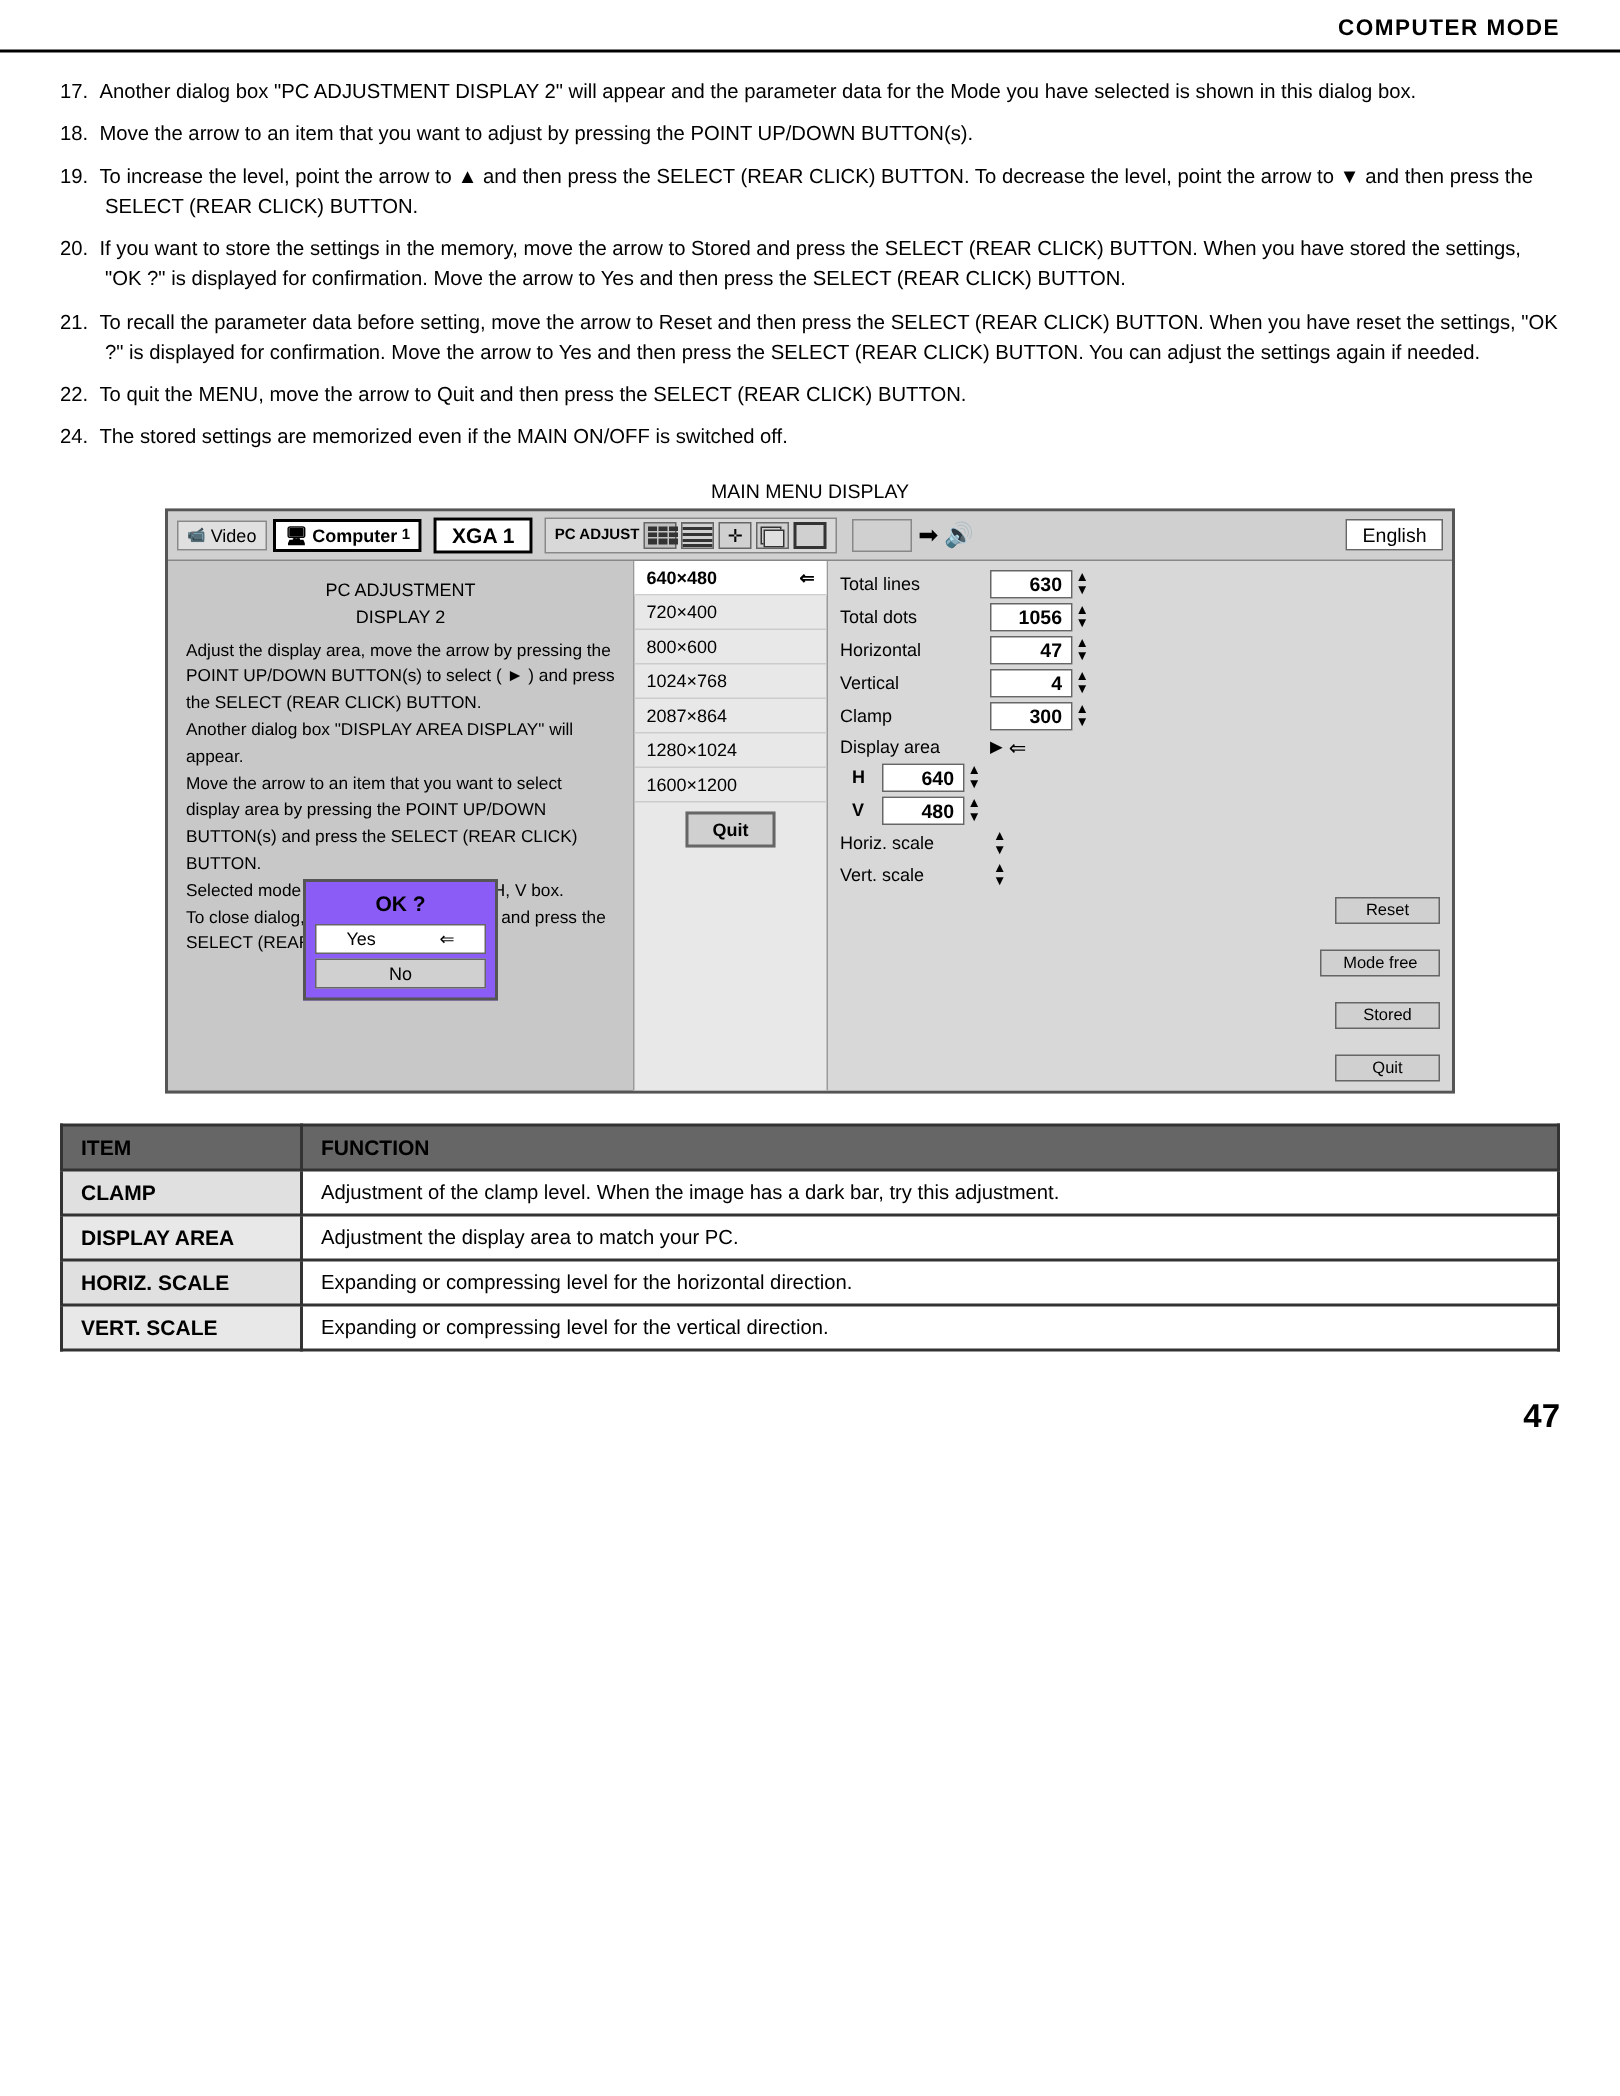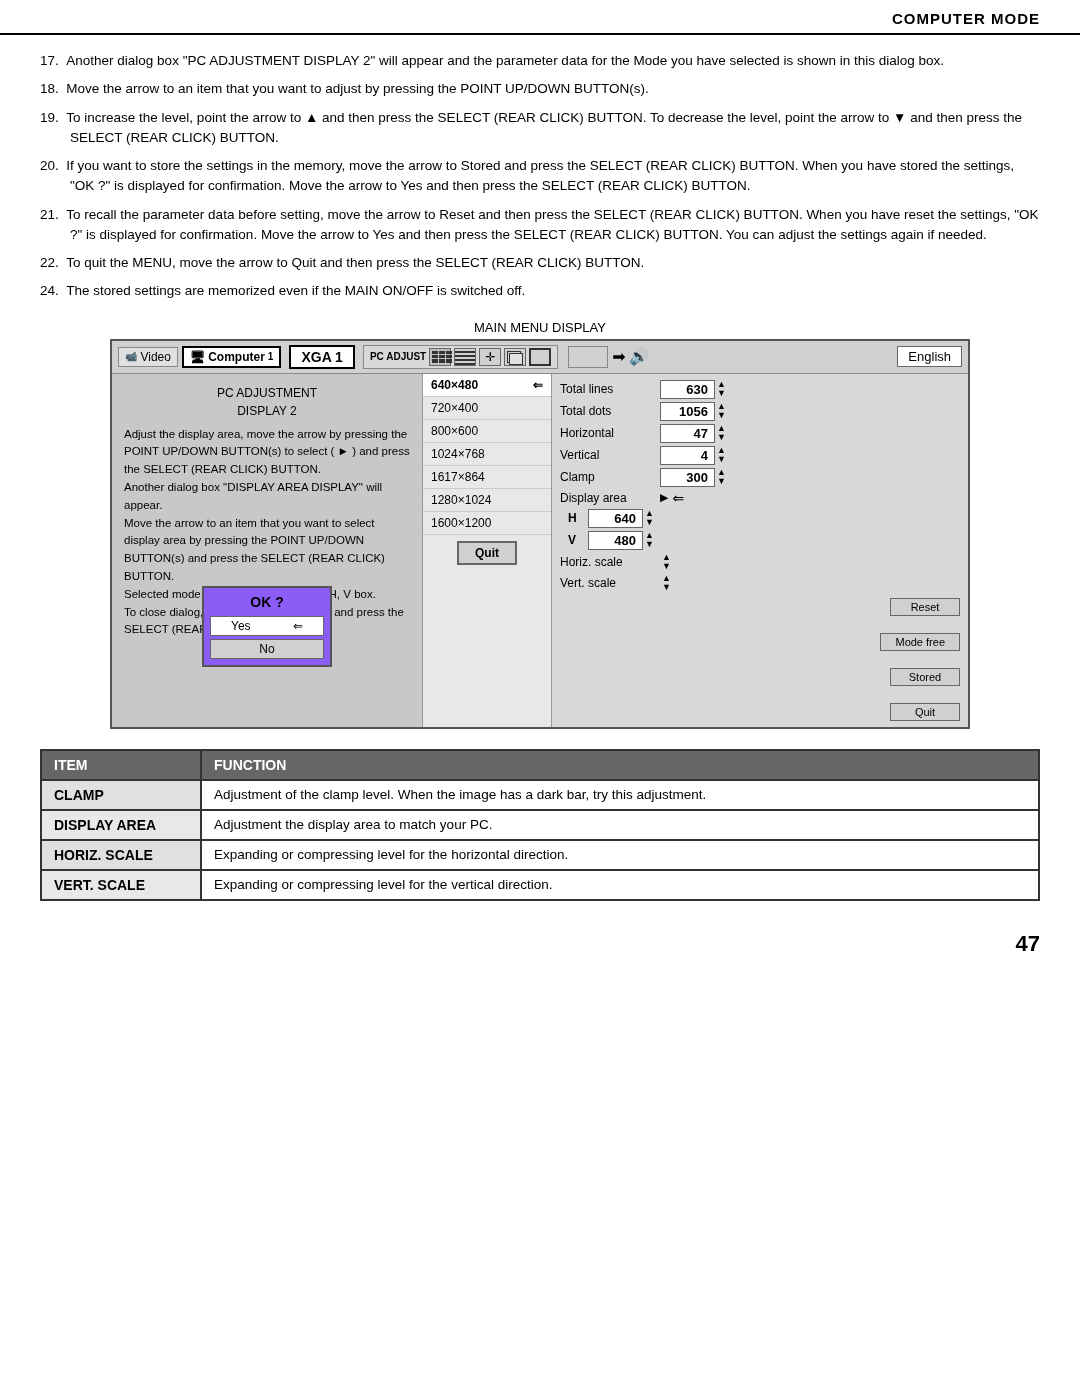--- a/index.html
+++ b/index.html
@@ -304,21 +304,21 @@
     }
 
     
     .bottom-table {
       margin: 20px 40px 20px 40px;
       border-collapse: collapse;
       width: calc(100% - 80px);
     }
     .bottom-table th {
       background: #666;
-      color: #ffffff;
+      color: #000000;
       border: 2px solid #333;
       padding: 6px 12px;
       font-size: 14px;
       font-weight: bold;
       text-align: left;
       margin-left: 33px;
     }
     .bottom-table td {
       border: 2px solid #333;
       padding: 6px 12px;
@@ -462,21 +462,21 @@
         <div class="res-item">
           <span>720×400</span>
         </div>
         <div class="res-item">
           <span>800×600</span>
         </div>
         <div class="res-item">
           <span>1024×768</span>
         </div>
         <div class="res-item">
-          <span>1617×864</span>
+          <span>2087×864</span>
         </div>
         <div class="res-item">
           <span>1280×1024</span>
         </div>
         <div class="res-item">
           <span>1600×1200</span>
         </div>
         <div class="quit-btn-area">
           <button class="quit-btn">Quit</button>
         </div>

